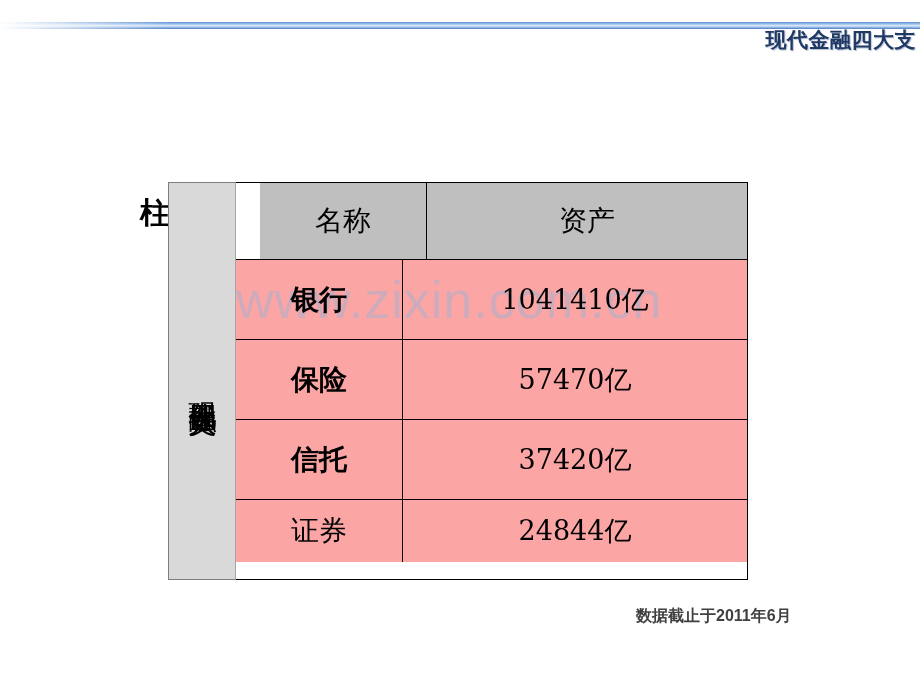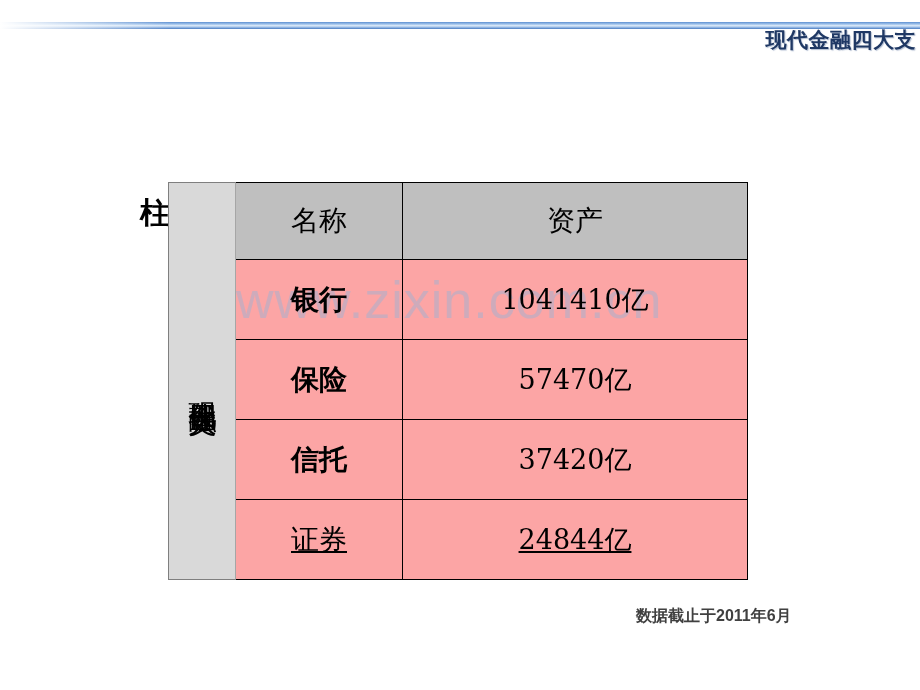--- a/index.html
+++ b/index.html
@@ -124,23 +124,23 @@
     flex-direction: column;
     box-sizing: border-box;
     border: 1px solid #000000;
     border-left: none;
   }
   .grow {
     display: flex;
     box-sizing: border-box;
     position: relative;
   }
-  .grow.head { height: 76px; }
+  .grow.head { height: 76px; margin-left: 24px; }
   .grow.body { height: 80px; }
-  .grow.body.last { height: 80px; text-decoration: underline; }
+  .grow.body.last { height: 63px; }
   .grow + .grow { border-top: 1px solid #000000; }
 
   .cell {
     box-sizing: border-box;
     display: flex;
     align-items: center;
     justify-content: center;
     position: relative;
     overflow: visible;
   }

